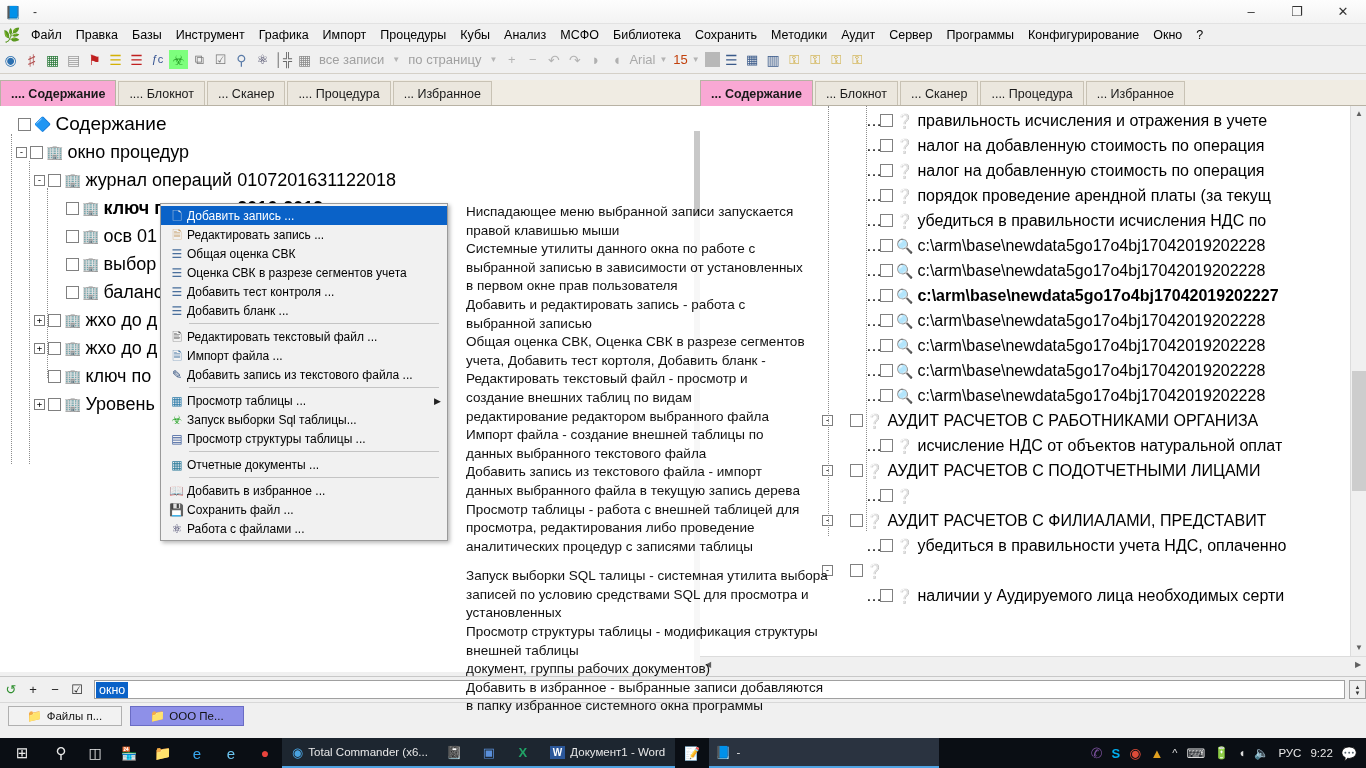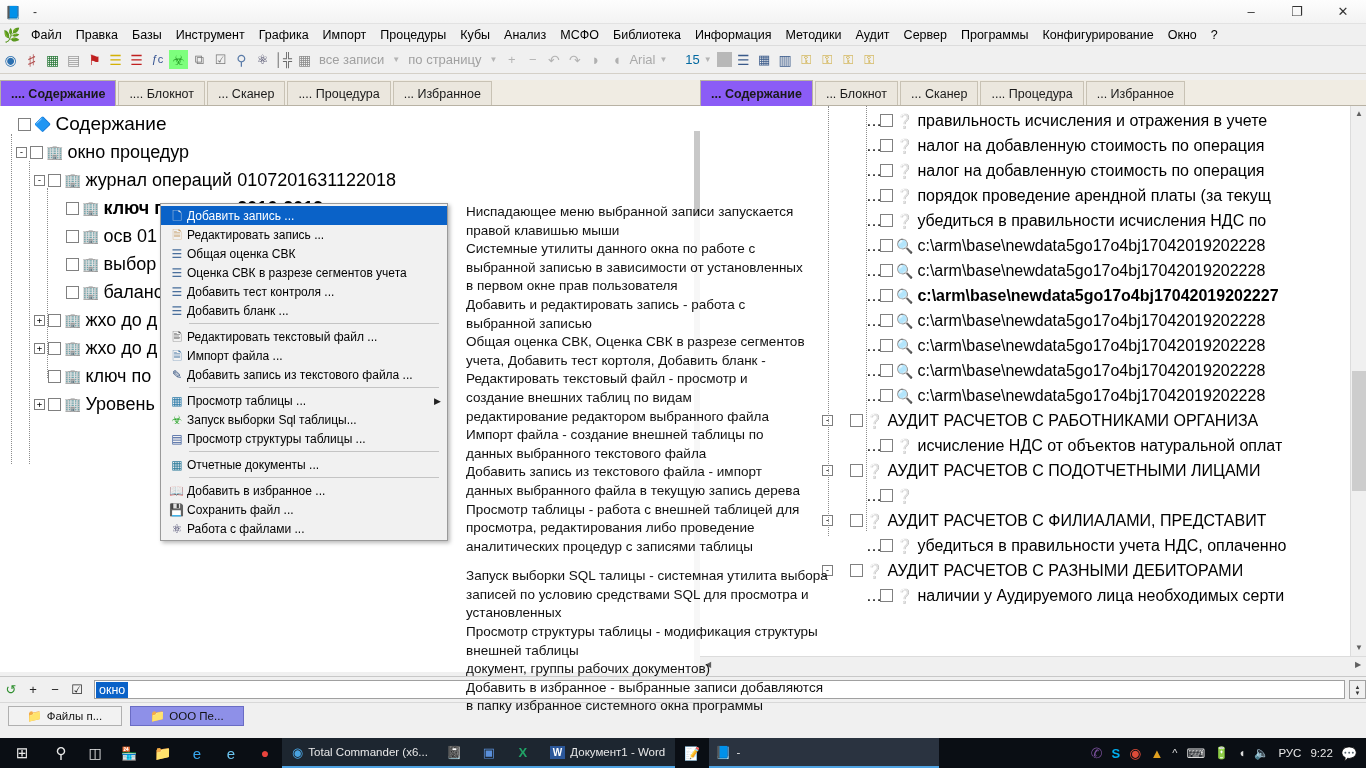--- a/index.html
+++ b/index.html
@@ -65,21 +65,21 @@
     width: 19px; height: 19px; margin: 0 1px;
     display: inline-flex; align-items: center; justify-content: center;
     font-size: 12px; line-height: 1;
     border: 1px solid transparent;
   }
   .tool-label {
     font-size: 13px; color: #a0a0a0; margin: 0 4px; white-space: nowrap;
   }
   .tool-combo-arrow { font-size: 8px; color: #b4b4b4; margin: 0 4px; }
   .tool-font { font-size: 13px; color: #a9a9a9; margin-left: 2px; }
-  .tool-size { font-size: 13px; color: #0369a1; margin-left: 14px; }
+  .tool-size { font-size: 13px; color: #c2410c; margin-left: 2px; }
   .key-ic { color: #c9a227; font-size: 13px; }
 
   
   .panel-left {
     position: absolute; left: 0; top: 80px; width: 700px; height: 592px;
     background: #fff;
   }
   .panel-right {
     position: absolute; left: 700px; top: 80px; width: 666px; height: 592px;
     background: #fff;
@@ -94,21 +94,21 @@
     height: 25px; padding: 0 10px;
     display: flex; align-items: center;
     font-size: 12.5px; color: #1a1a1a;
     background: #ebe7de;
     border: 1px solid #c8c2b4;
     border-bottom: none;
     margin-right: 2px;
     white-space: nowrap;
   }
   .tab.active {
-    background: #8b5cf6;
+    background: #f9a8d4;
     font-weight: bold;
     border-color: #b8b2a4;
     height: 26px;
     position: relative; z-index: 2;
   }
   .tabbody {
     position: absolute; top: 25px; left: 0; right: 0; bottom: 0;
     background: #fff; border-top: 1px solid #b8b2a4;
     overflow: hidden;
   }
@@ -291,21 +291,21 @@
     <span class="menu-item">Правка</span>
     <span class="menu-item">Базы</span>
     <span class="menu-item">Инструмент</span>
     <span class="menu-item">Графика</span>
     <span class="menu-item">Импорт</span>
     <span class="menu-item">Процедуры</span>
     <span class="menu-item">Кубы</span>
     <span class="menu-item">Анализ</span>
     <span class="menu-item">МСФО</span>
     <span class="menu-item">Библиотека</span>
-    <span class="menu-item">Информация</span>
+    <span class="menu-item">Сохранить</span>
     <span class="menu-item">Методики</span>
     <span class="menu-item">Аудит</span>
     <span class="menu-item">Сервер</span>
     <span class="menu-item">Программы</span>
     <span class="menu-item">Конфигурирование</span>
     <span class="menu-item">Окно</span>
     <span class="menu-item">?</span>
   </div>
 
   <div class="toolbar">
@@ -568,21 +568,20 @@
           <span class="dots">…</span>
           <span class="cbx"></span>
           <span class="ticon q">❔</span>
           <span class="tlabel">убедиться в правильности учета НДС, оплаченно</span>
         </div>
         <div class="trow small" style="padding-left:122px">
           <span class="exp">-</span>
           <span class="dots"></span>
           <span class="cbx"></span>
           <span class="ticon q">❔</span>
-          <span class="tlabel">АУДИТ РАСЧЕТОВ   С РАЗНЫМИ ДЕБИТОРАМИ</span>
         </div>
         <div class="trow small" style="padding-left:166px">
           <span class="dots">…</span>
           <span class="cbx"></span>
           <span class="ticon q">❔</span>
           <span class="tlabel">наличии у Аудируемого лица необходимых серти</span>
         </div>
       </div>
 
       <div class="vscroll">

